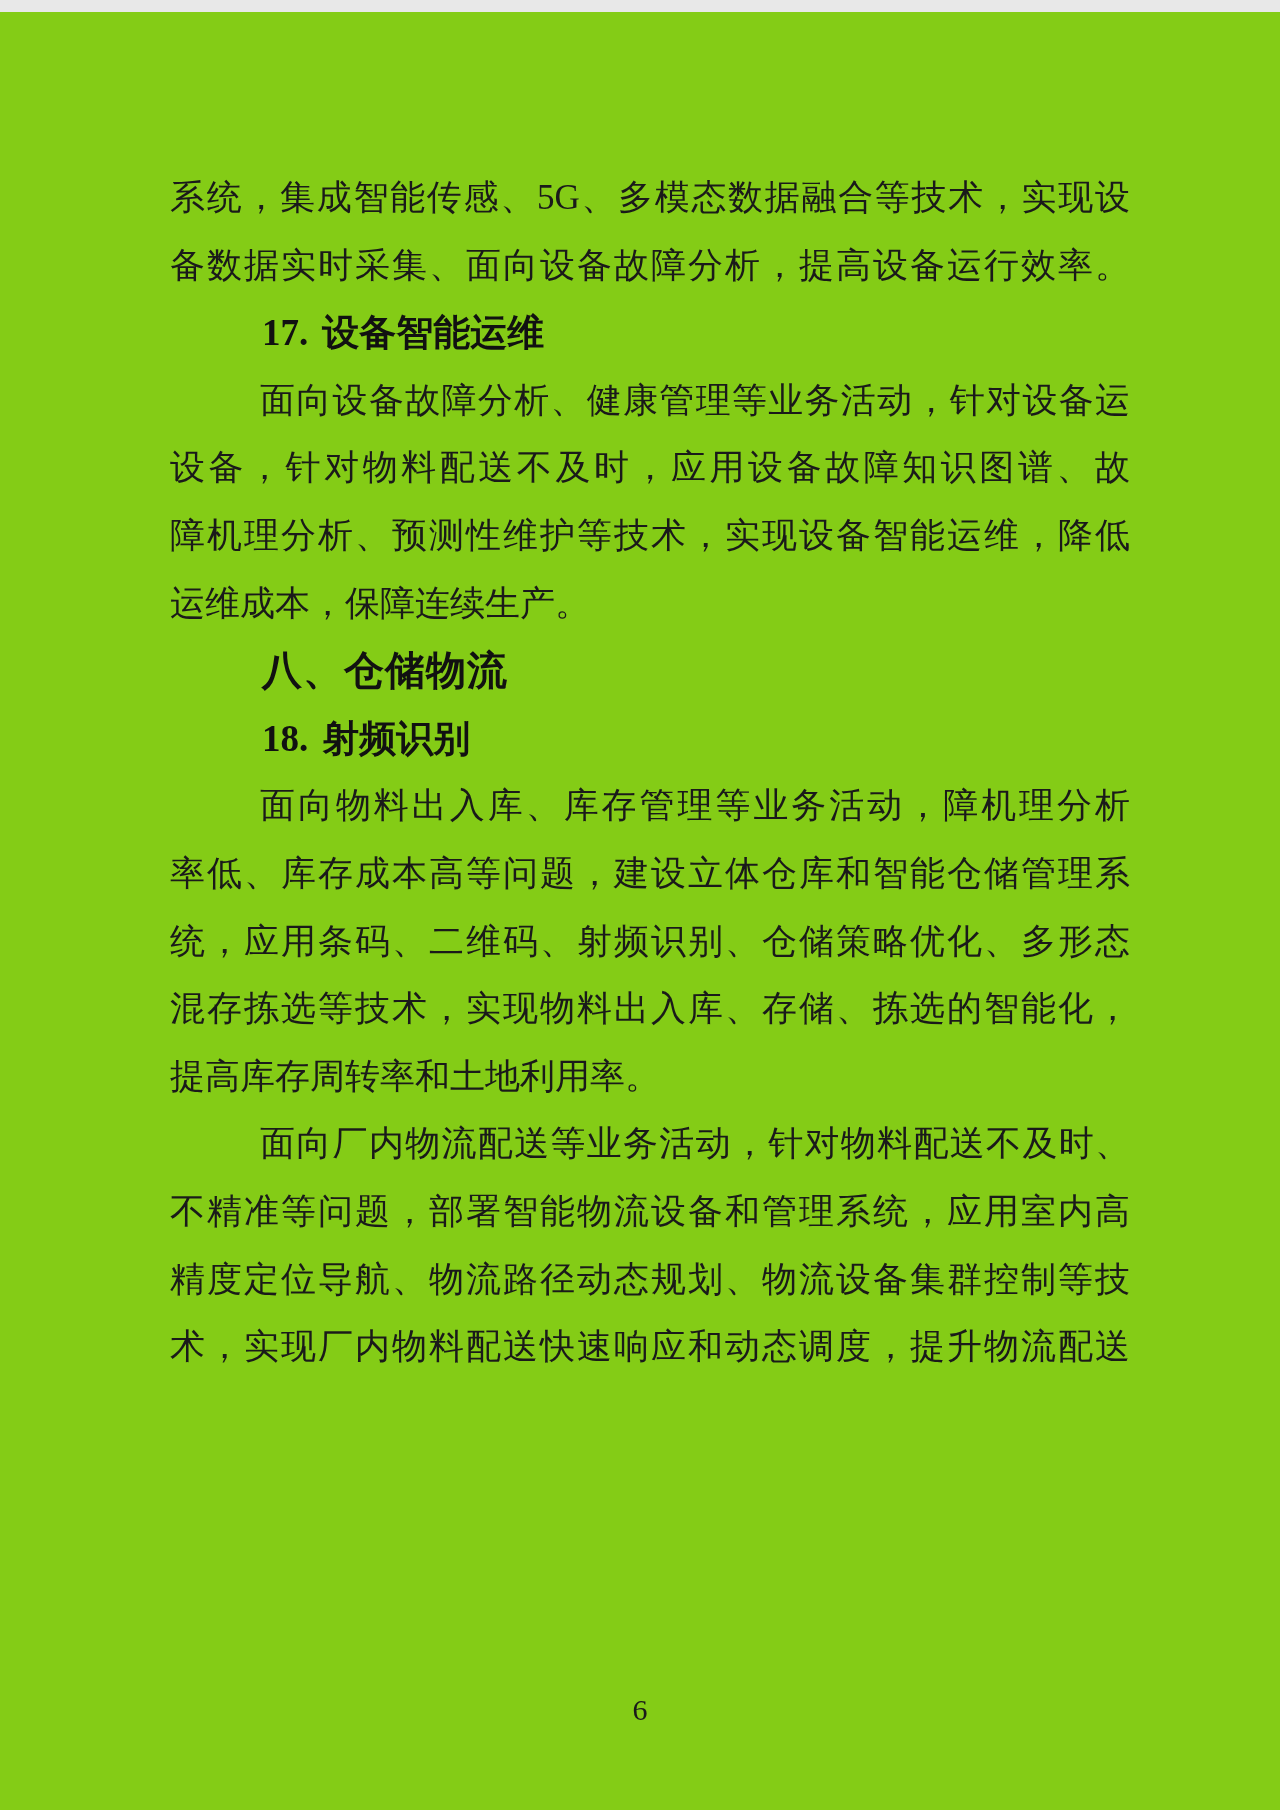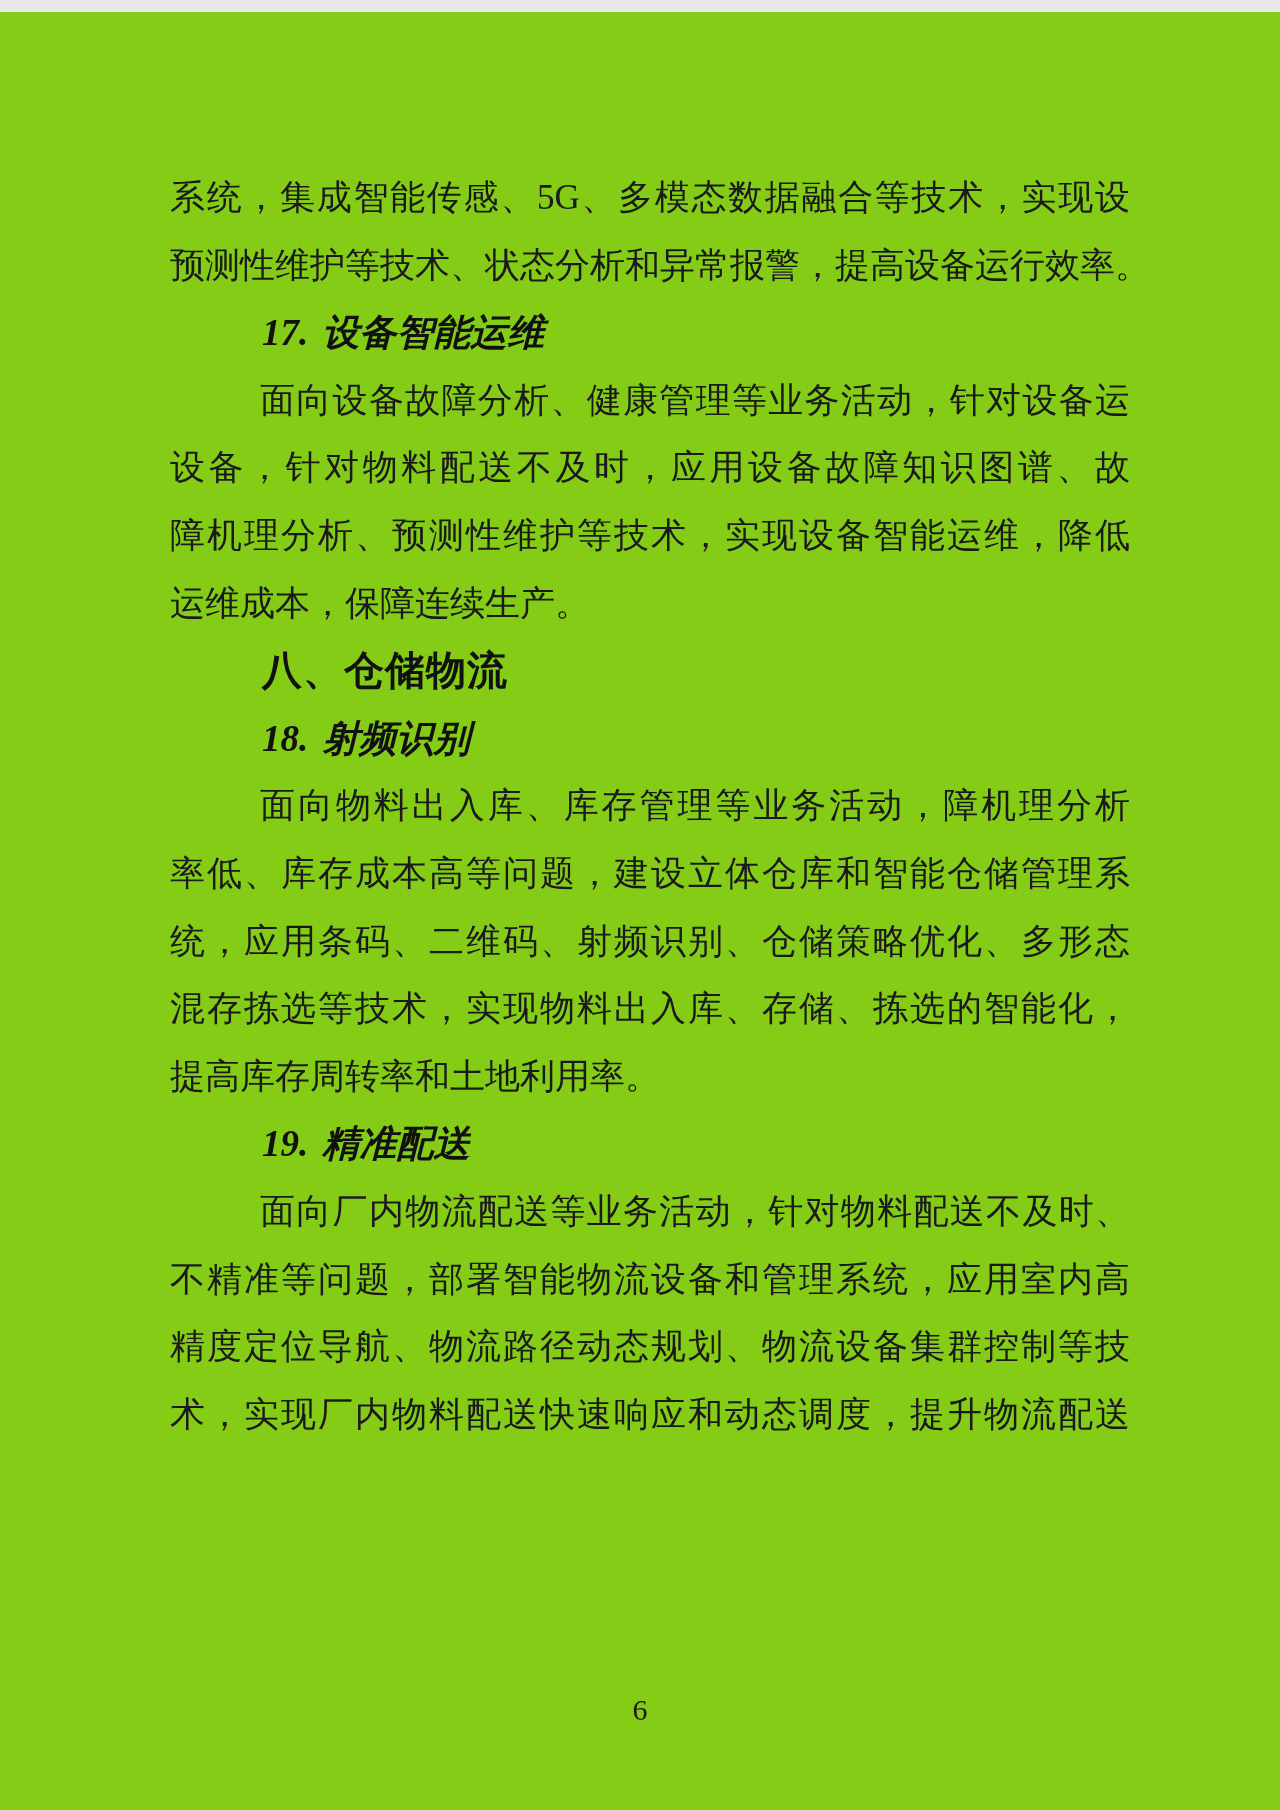--- a/index.html
+++ b/index.html
@@ -41,21 +41,20 @@
   .h-item {
     font-family: "Liberation Serif", "DejaVu Serif", serif;
     font-size: 37px;
     line-height: 67.6px;
     font-weight: 700;
     color: #111111;
     padding-left: 92px;
     text-align: left;
     text-align-last: left;
     white-space: nowrap;
-    font-style: italic;
   }
   .h-item .hnum {
     margin-right: 14px;
   }
   .h-section {
     font-family: "Liberation Sans", "DejaVu Sans", sans-serif;
     font-size: 40px;
     line-height: 67.6px;
     font-weight: 700;
     color: #111111;
@@ -77,21 +76,21 @@
     color: #1a1a1a;
   }
 </style>
 </head>
 <body>
 
 <div class="page">
   <div class="content">
 
     <div class="line">系统，集成智能传感、5G、多模态数据融合等技术，实现设</div>
-    <div class="line">预测性维护等技术、状态分析和异常报警，提高设备运行效率。</div>
+    <div class="line">备数据实时采集、面向设备故障分析，提高设备运行效率。</div>
 
     <div class="h-item">
       <span class="hnum">17.</span><span>设备智能运维</span>
     </div>
 
     <div class="line indent">面向设备故障分析、健康管理等业务活动，针对设备运</div>
     <div class="line">设备，针对物料配送不及时，应用设备故障知识图谱、故</div>
     <div class="line">障机理分析、预测性维护等技术，实现设备智能运维，降低</div>
     <div class="line para-end">运维成本，保障连续生产。</div>
 
@@ -100,23 +99,20 @@
     <div class="h-item">
       <span class="hnum">18.</span><span>射频识别</span>
     </div>
 
     <div class="line indent">面向物料出入库、库存管理等业务活动，障机理分析</div>
     <div class="line">率低、库存成本高等问题，建设立体仓库和智能仓储管理系</div>
     <div class="line">统，应用条码、二维码、射频识别、仓储策略优化、多形态</div>
     <div class="line">混存拣选等技术，实现物料出入库、存储、拣选的智能化，</div>
     <div class="line para-end">提高库存周转率和土地利用率。</div>
 
-    <div class="h-item">
-      <span class="hnum">19.</span><span>精准配送</span>
-    </div>
 
     <div class="line indent">面向厂内物流配送等业务活动，针对物料配送不及时、</div>
     <div class="line">不精准等问题，部署智能物流设备和管理系统，应用室内高</div>
     <div class="line">精度定位导航、物流路径动态规划、物流设备集群控制等技</div>
     <div class="line">术，实现厂内物料配送快速响应和动态调度，提升物流配送</div>
 
   </div>
 
   <div class="footer-page-number">6</div>
 </div>

